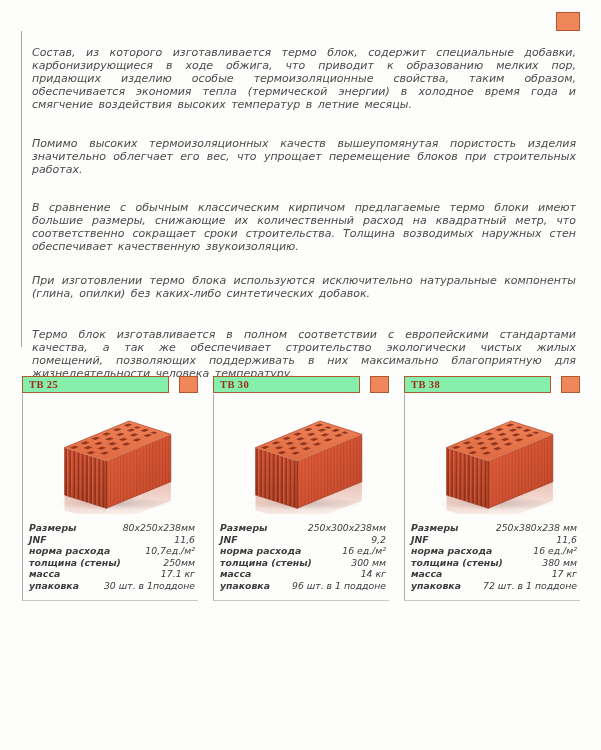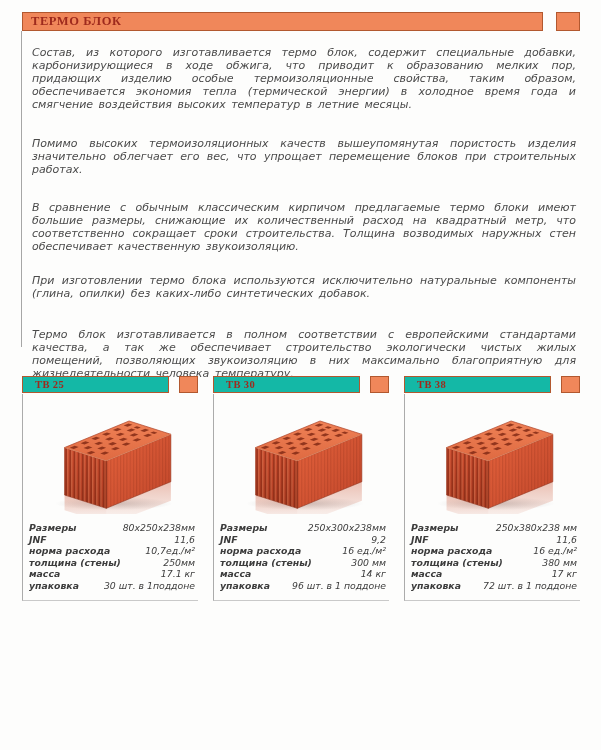--- a/index.html
+++ b/index.html
@@ -35,22 +35,22 @@
   .mb1 { margin-bottom:26px; } .mb2 { margin-bottom:25px; }
   .mb3 { margin-bottom:21px; } .mb4 { margin-bottom:28px; }
   
   .cards {
     position:absolute; left:22px; top:376px; width:560px;
     display:flex; gap:15px;
   }
   .card { width:176px; flex:0 0 auto; }
   .card-head { display:flex; gap:10px; margin-bottom:1px; }
   .card-bar {
-    flex:1; height:17px; background:#14b8a6; border:1px solid #b2582f;
-    box-sizing:border-box; display:flex; align-items:center; padding-left:12px;
+    flex:1; height:17px; background:#86efac; border:1px solid #b2582f;
+    box-sizing:border-box; display:flex; align-items:center; padding-left:6px;
   }
   .card-title {
     font-family:"Liberation Serif", serif; font-weight:bold;
     font-size:10.5px; color:#9e2a1d; letter-spacing:.4px;
   }
   .card-square {
     width:19px; height:17px; background:#f0875a; border:1px solid #b2582f;
     box-sizing:border-box;
   }
   .card-body {
@@ -142,31 +142,28 @@
           <rect x="5.35" y="2.7" width="0.3" height="0.38"></rect>
       </g>
       <polyline points="30,48 74,62 142,34" fill="none" stroke="#f6a87f" stroke-width="0.8" stroke-opacity="0.8"></polyline>
       <line x1="74" y1="62" x2="74" y2="112" stroke="#76200f" stroke-width="1" stroke-opacity="0.6"></line>
     </g>
   </defs>
 </svg>
 
 <div class="page">
 
-  <div class="header-bar">
-    <span class="header-title">ТЕРМО БЛОК</span>
-  </div>
   <div class="accent-square"></div>
 
   <div class="text-section">
     <p class="body-par mb1">Состав, из которого изготавливается термо блок, содержит специальные добавки, карбонизирующиеся в ходе обжига, что приводит к образованию мелких пор, придающих изделию особые термоизоляционные свойства, таким образом, обеспечивается экономия тепла (термической энергии) в холодное время года и смягчение воздействия высоких температур в летние месяцы.</p>
     <p class="body-par mb2">Помимо высоких термоизоляционных качеств вышеупомянутая пористость изделия значительно облегчает его вес, что упрощает перемещение блоков при строительных работах.</p>
     <p class="body-par mb3">В сравнение с обычным классическим кирпичом предлагаемые термо блоки имеют большие размеры, снижающие их количественный расход на квадратный метр, что соответственно сокращает сроки строительства. Толщина возводимых наружных стен обеспечивает качественную звукоизоляцию.</p>
     <p class="body-par mb4">При изготовлении термо блока  используются исключительно натуральные компоненты (глина, опилки) без каких-либо синтетических добавок.</p>
-    <p class="body-par">Термо блок изготавливается в полном соответствии с европейскими  стандартами качества,  а так же обеспечивает строительство экологически чистых жилых помещений, позволяющих звукоизоляцию в них максимально благоприятную для жизнедеятельности человека температуру.</p>
+    <p class="body-par">Термо блок изготавливается в полном соответствии с европейскими  стандартами качества,  а так же обеспечивает строительство экологически чистых жилых помещений, позволяющих поддерживать в них максимально благоприятную для жизнедеятельности человека температуру.</p>
   </div>
 
   <div class="cards">
 
     <div class="card">
       <div class="card-head">
         <div class="card-bar">
           <span class="card-title">ТВ 25</span>
         </div>
         <div class="card-square"></div>

